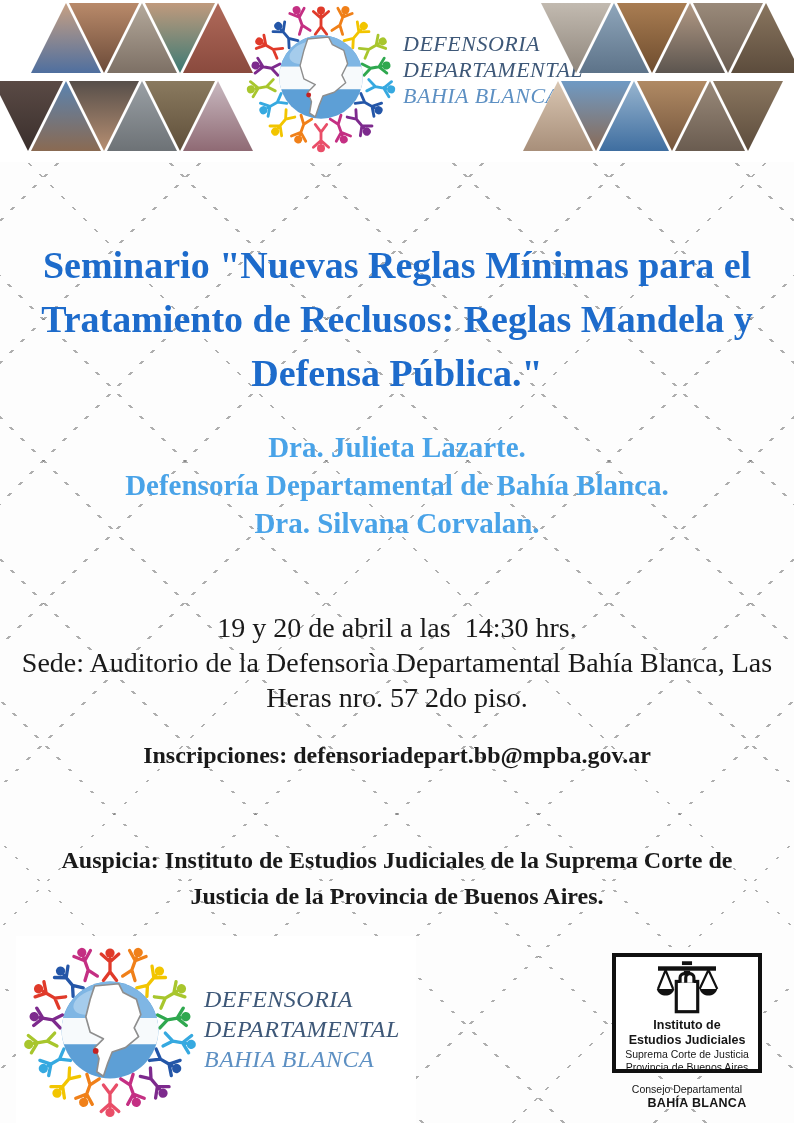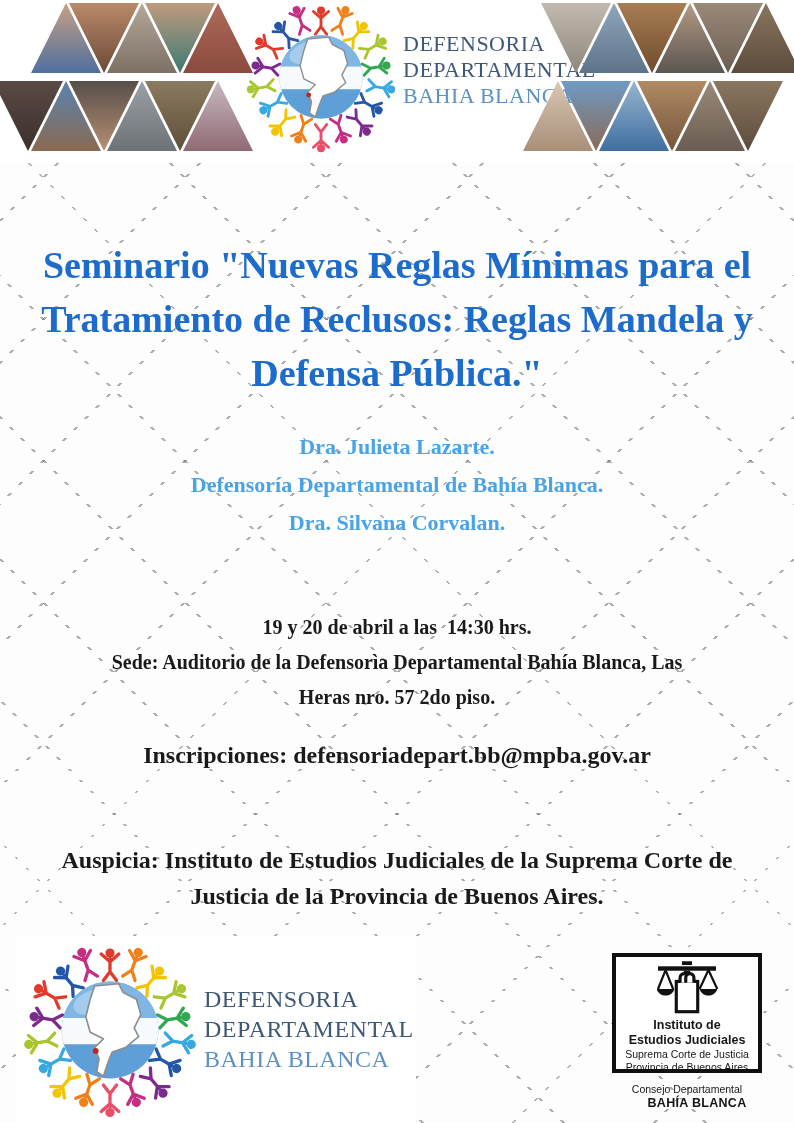--- a/index.html
+++ b/index.html
@@ -16,31 +16,31 @@
   .banner{position:absolute;left:0;top:0;width:794px;height:162px;background:#fff;}
   .mosaic{position:absolute;top:0;height:156px;overflow:hidden;}
   .mosaic-left{left:0;width:258px;}
   .mosaic-right{left:520;left:520px;width:274px;}
   .tile{position:absolute;width:70px;height:70px;}
   .tile.up{clip-path:polygon(50% 0,100% 100%,0 100%);}
   .tile.down{clip-path:polygon(0 0,100% 0,50% 100%);}
   .logo-top{position:absolute;left:245px;top:1px;}
   .logo-bottom-wrap{position:absolute;left:16px;top:936px;width:400px;height:187px;background:#fff;}
   .logo-bottom{position:absolute;left:6px;top:6px;}
-  .brand{line-height:26px;letter-spacing:.5px;}
+  .brand{line-height:26px;letter-spacing:.5px;font-style:italic;}
   .brand-top{position:absolute;left:403px;top:31px;font-size:22px;}
   .brand-bottom{position:absolute;left:188px;top:48px;font-size:24px;line-height:30px;}
   .brand-dark{color:#3e5878;}
   .brand-light{color:#5d90c3;}
   .title{position:absolute;top:238px;left:0;width:794px;text-align:center;
     font-weight:700;font-size:38px;line-height:54px;color:#1d6bcb;}
   .speakers{position:absolute;top:428px;left:0;width:794px;text-align:center;
-    font-weight:700;font-size:22px;line-height:38px;color:#49a3e8;}
+    font-weight:700;font-size:29px;line-height:38px;color:#49a3e8;}
   .details{position:absolute;top:610px;left:0;width:794px;text-align:center;
-    font-weight:700;font-size:20px;line-height:35px;color:#1a1a1a;}
+    font-weight:400;font-size:28px;line-height:35px;color:#1a1a1a;}
   .details .pre{white-space:pre;}
   .inscription{position:absolute;top:742px;left:0;width:794px;text-align:center;
     font-weight:700;font-size:24px;color:#1a1a1a;}
   .sponsor{position:absolute;top:808px;left:0;width:794px;text-align:center;
     font-weight:700;font-size:24px;line-height:36px;color:#1a1a1a;margin-top:34px;}
   .inst-box{position:absolute;left:612px;top:953px;width:150px;height:120px;
     box-sizing:border-box;border:4px solid #101010;background:#fff;text-align:center;
     font-family:"Liberation Sans", sans-serif;color:#161616;padding-top:3px;}
   .inst-box svg{display:block;margin:0 auto;}
   .ib-b{font-weight:700;font-size:12.5px;line-height:15px;}

